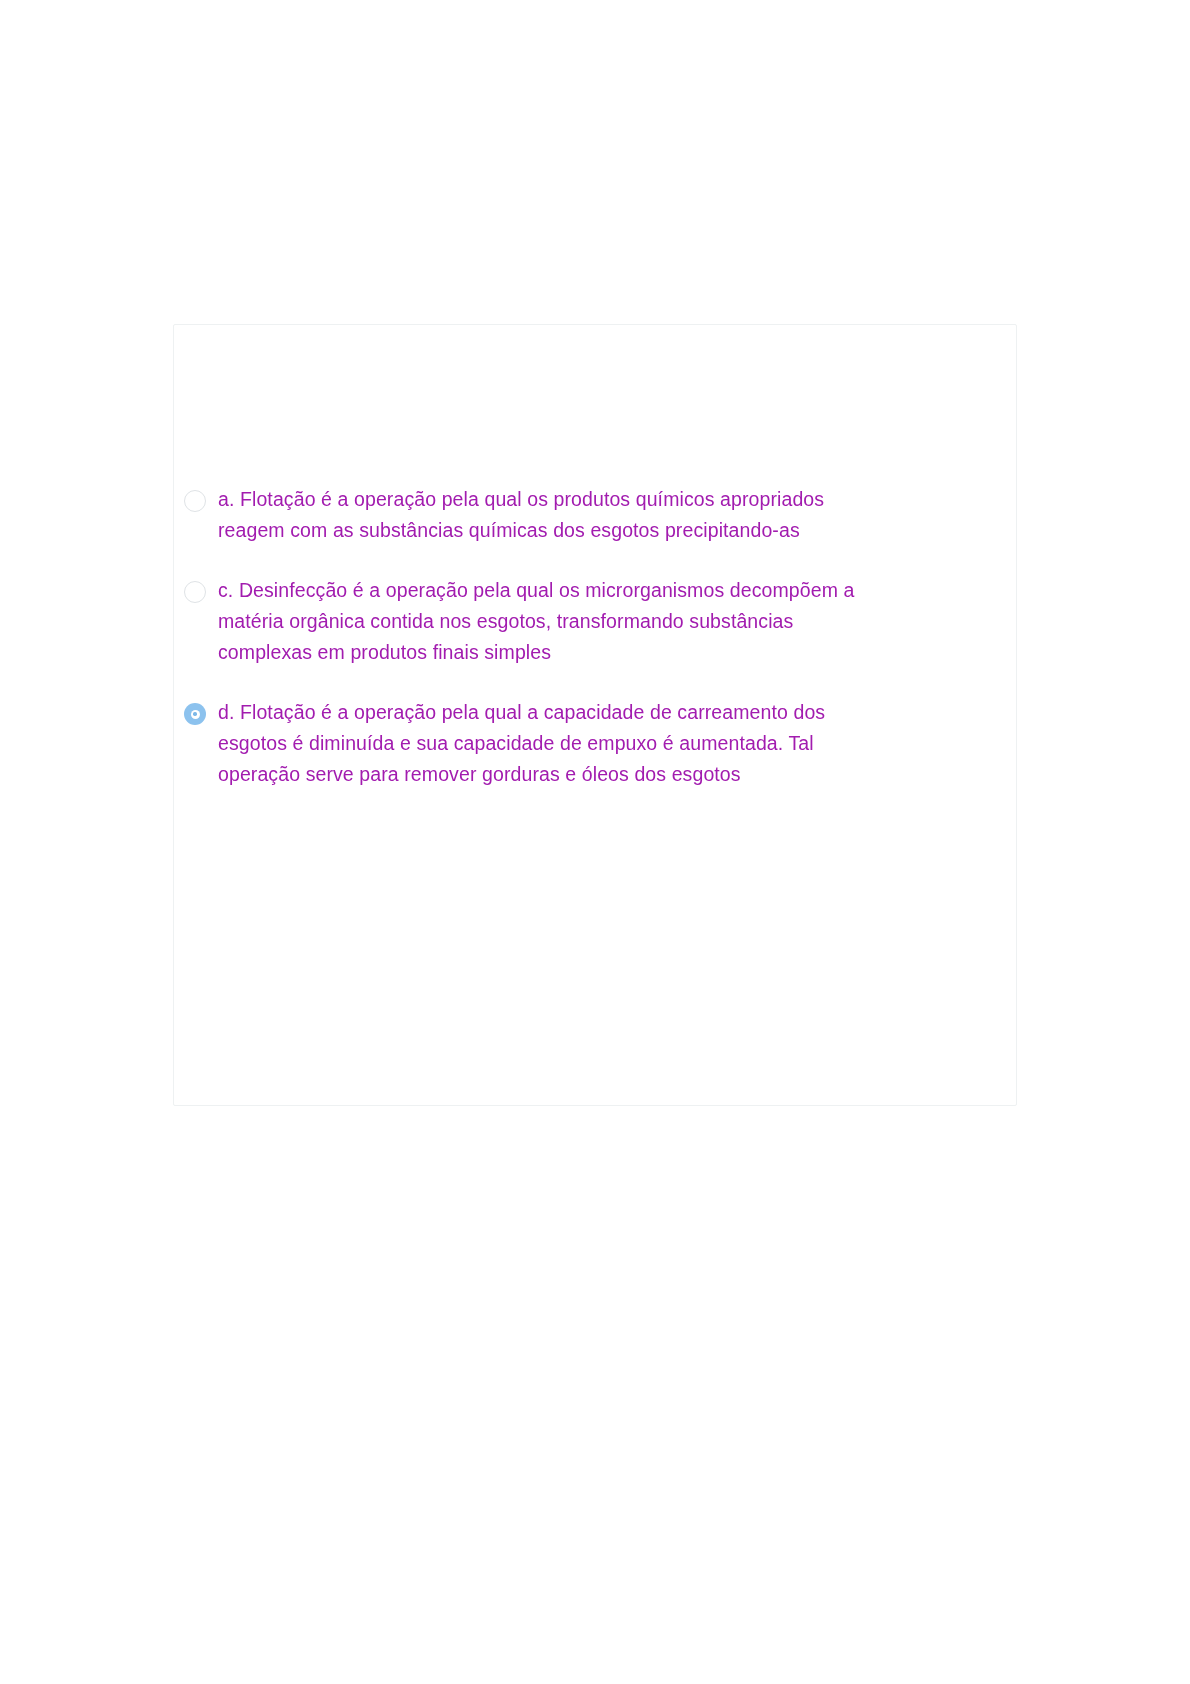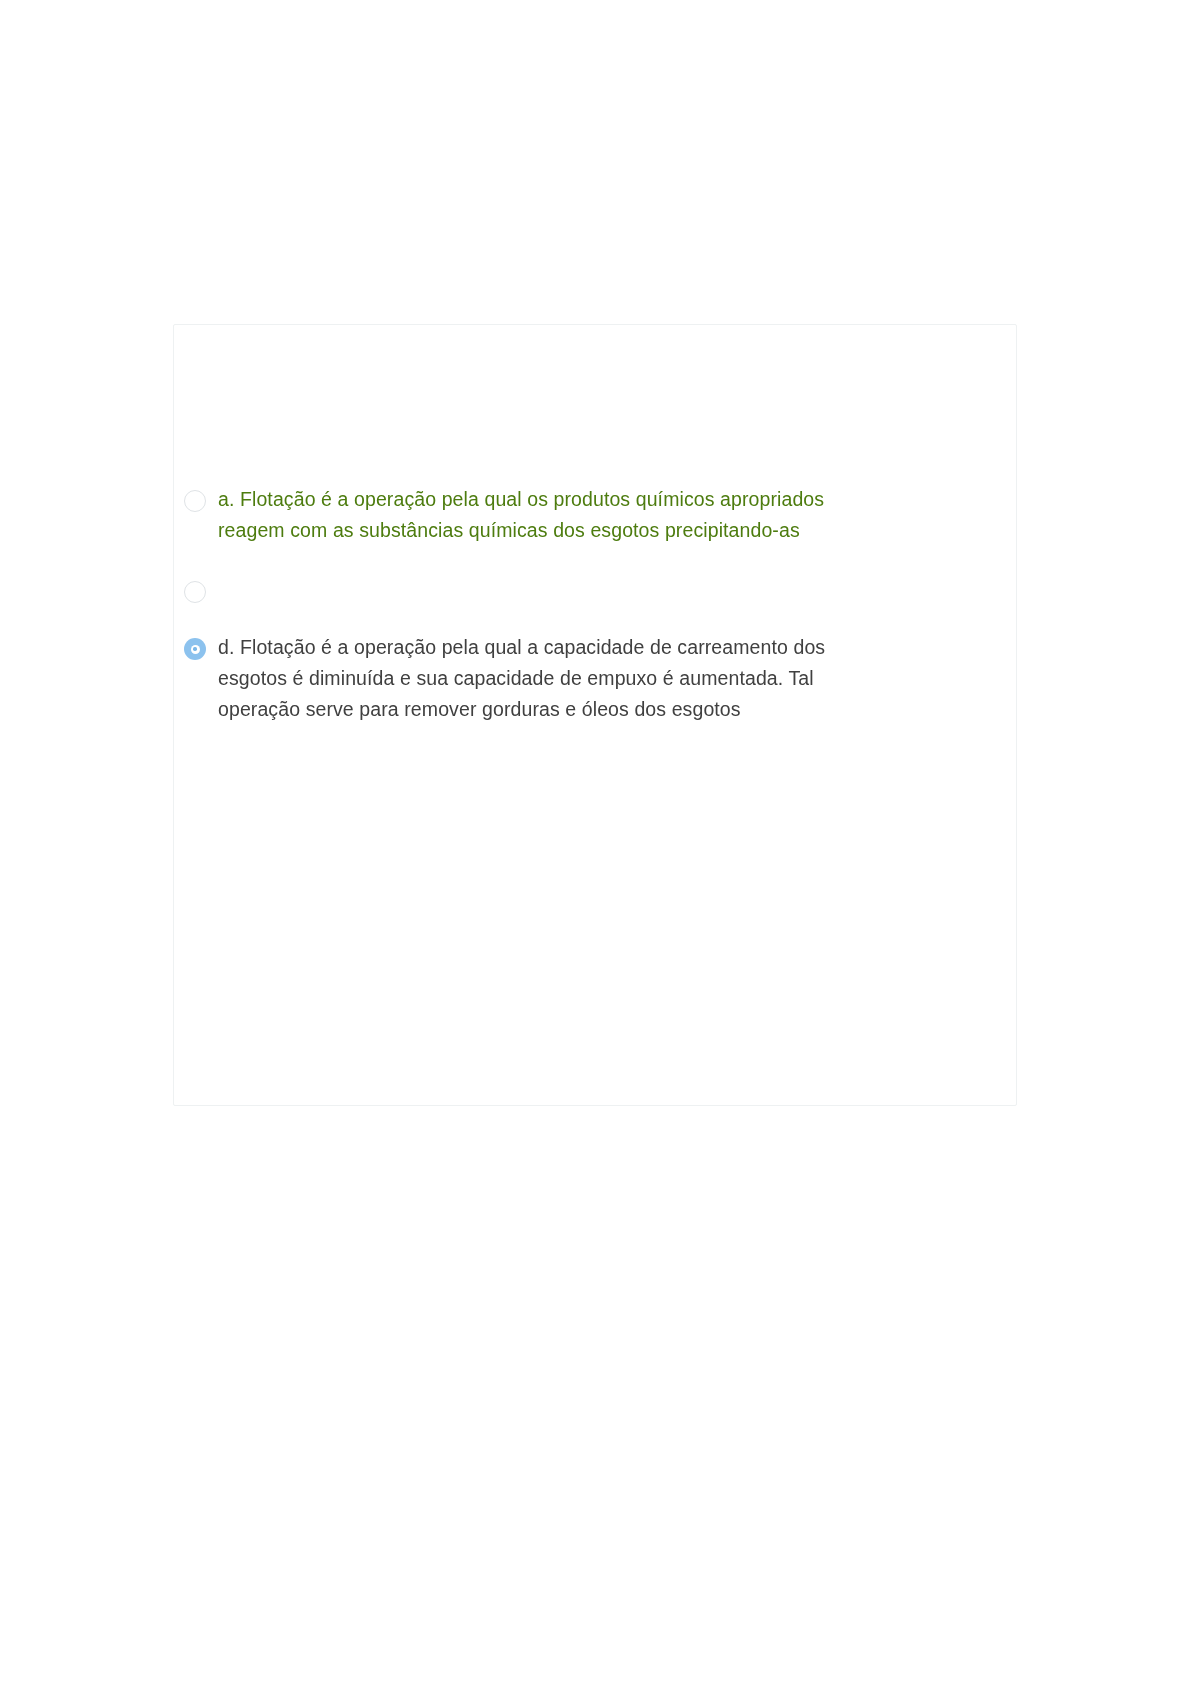--- a/index.html
+++ b/index.html
@@ -93,47 +93,48 @@
     height: 3.4px;
     margin-left: -1.7px;
     margin-top: -1.7px;
     border-radius: 50%;
     background: #7cb8e8;
   }
 
   .option-label {
     font-size: 19.5px;
     line-height: 31px;
-    color: #4d7c0f;
+    color: #a21caf;
     font-weight: 400;
     letter-spacing: 0.1px;
     max-width: 648px;
     padding-top: 1px;
   }
   .option-row[data-selected="true"] .option-label {
-    color: #404040;
+    color: #a21caf;
   }
 </style>
 </head>
 <body>
 
 <div class="page">
 
   <div class="answer-card">
 
     <div class="options-list">
 
       <div class="option-row" data-selected="false">
         <span class="radio"></span>
         <span class="option-label">a. Flotação é a operação pela qual os produtos químicos apropriados reagem com as substâncias químicas dos esgotos precipitando-as</span>
       </div>
 
 
       <div class="option-row" data-selected="false">
         <span class="radio"></span>
+        <span class="option-label">c. Desinfecção é a operação pela qual os microrganismos decompõem a matéria orgânica contida nos esgotos, transformando substâncias complexas em produtos finais simples</span>
       </div>
 
       <div class="option-row" data-selected="true">
         <span class="radio checked"></span>
         <span class="option-label">d. Flotação é a operação pela qual a capacidade de carreamento dos esgotos é diminuída e sua capacidade de empuxo é aumentada. Tal operação serve para remover gorduras e óleos dos esgotos</span>
       </div>
 
     </div>
   </div>
 </div>

